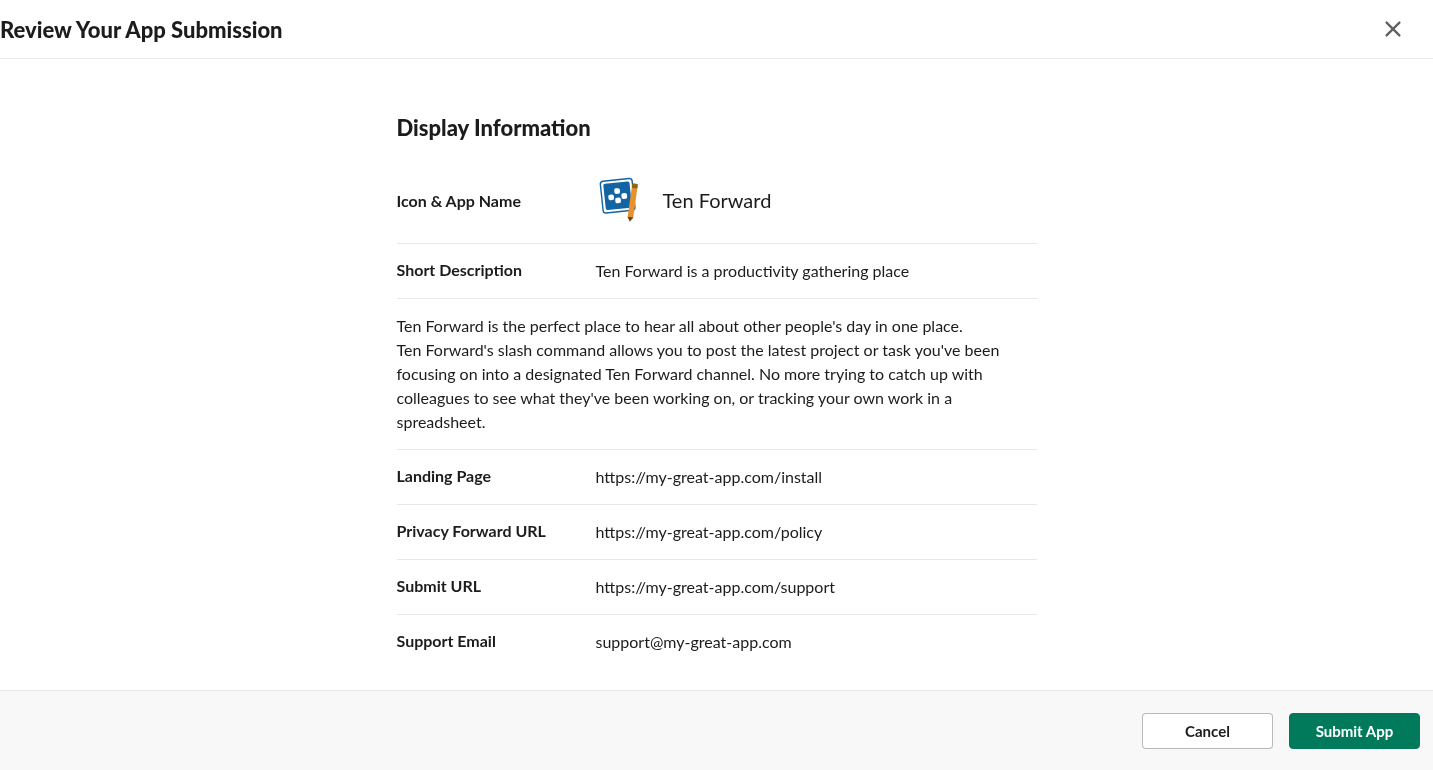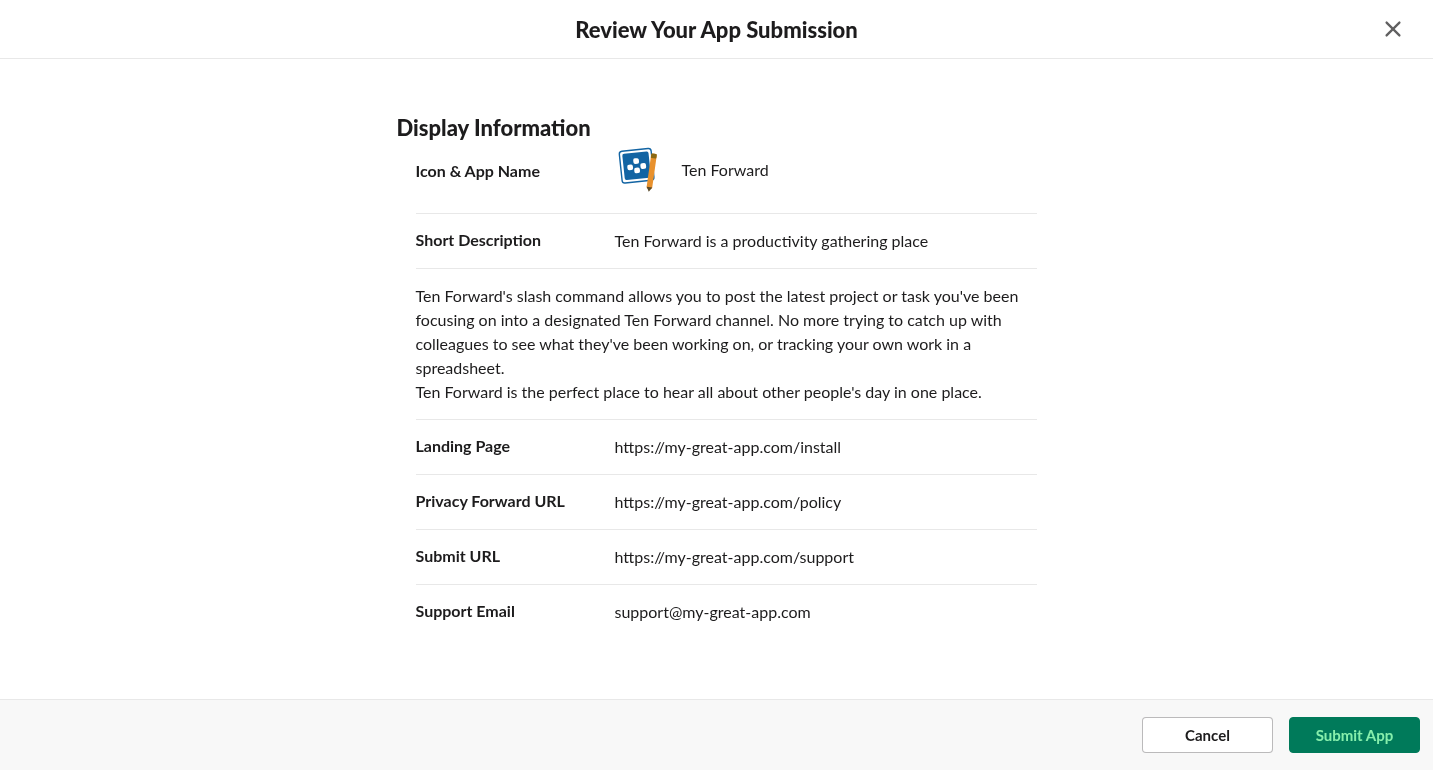--- a/index.html
+++ b/index.html
@@ -16,21 +16,21 @@
       height: 770px;
       overflow: hidden;
       position: relative;
     }
 
     .header {
       height: 59px;
       border-bottom: 1px solid #e8e8e8;
       display: flex;
       align-items: center;
-      justify-content: center;
+      justify-content: flex-start;
       position: relative;
     }
 
     .header-title {
       font-size: 22px;
       font-weight: 900;
       color: #1d1c1d;
     }
 
     .close-button {
@@ -58,27 +58,27 @@
       max-width: 640px;
       margin: 0 auto;
       padding-top: 55px;
       padding-bottom: 100px;
     }
 
     .section-title {
       font-size: 22px;
       font-weight: 900;
       color: #1d1c1d;
+      margin-bottom: 30px;
     }
 
     .field-row {
       display: flex;
       border-bottom: 1px solid #e8e8e8;
       padding: 15px 0;
-      margin-left: 19px;
     }
 
     .field-row.first {
       padding-top: 5px;
       padding-bottom: 20px;
     }
 
     .field-row.no-border {
       border-bottom: none;
     }
@@ -119,21 +119,21 @@
     .app-icon-inner {
       width: 100%;
       height: 100%;
     }
 
     .footer {
       position: absolute;
       bottom: 0;
       left: 0;
       right: 0;
-      height: 71px;
+      height: 80px;
       background: #f8f8f8;
       border-top: 1px solid #e8e8e8;
       display: flex;
       align-items: center;
       justify-content: flex-end;
       padding-right: 13px;
       gap: 16px;
     }
 
     .btn {
@@ -151,27 +151,27 @@
 
     .btn-secondary {
       background: #ffffff;
       color: #1d1c1d;
       border: 1px solid rgba(29,28,29,0.3);
       min-width: 131px;
     }
 
     .btn-primary {
       background: #007a5a;
-      color: #86efac;
+      color: #ffffff;
       border: 1px solid #007a5a;
       min-width: 131px;
     }
 
     .app-name-text {
-      font-size: 16px;
+      font-size: 20px;
       color: #1d1c1d;
     }
   </style>
 </head>
 <body>
 
 <div class="header">
   <h1 class="header-title">Review Your App Submission</h1>
   <button class="close-button">
     <svg viewBox="0 0 24 24" fill="none" stroke="currentColor" stroke-width="2.5" stroke-linecap="round">
@@ -206,22 +206,22 @@
     </div>
   </div>
 
   <div class="field-row">
     <div class="field-label">Short Description</div>
     <div class="field-value">Ten Forward is a productivity gathering place</div>
   </div>
 
   <div class="field-row">
     <div class="field-value">
+      <div>Ten Forward is the perfect place to hear all about other people's day in one place.</div>
       <div>Ten Forward's slash command allows you to post the latest project or task you've been focusing on into a designated Ten Forward channel. No more trying to catch up with colleagues to see what they've been working on, or tracking your own work in a spreadsheet.</div>
-      <div>Ten Forward is the perfect place to hear all about other people's day in one place.</div>
     </div>
   </div>
 
   <div class="field-row">
     <div class="field-label">Landing Page</div>
     <div class="field-value">https://my-great-app.com/install</div>
   </div>
 
   <div class="field-row">
     <div class="field-label">Privacy Forward URL</div>

